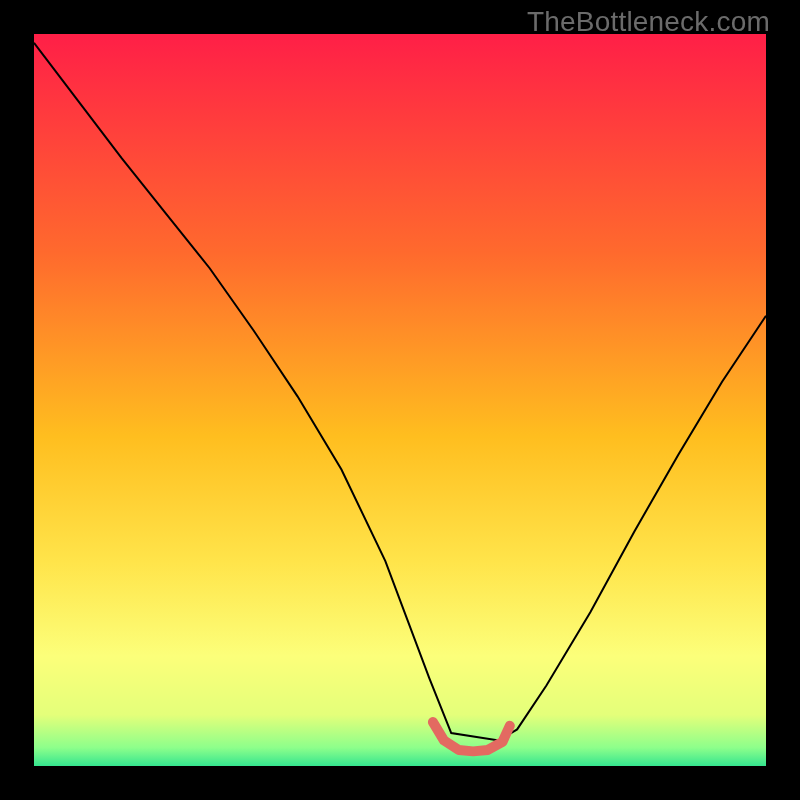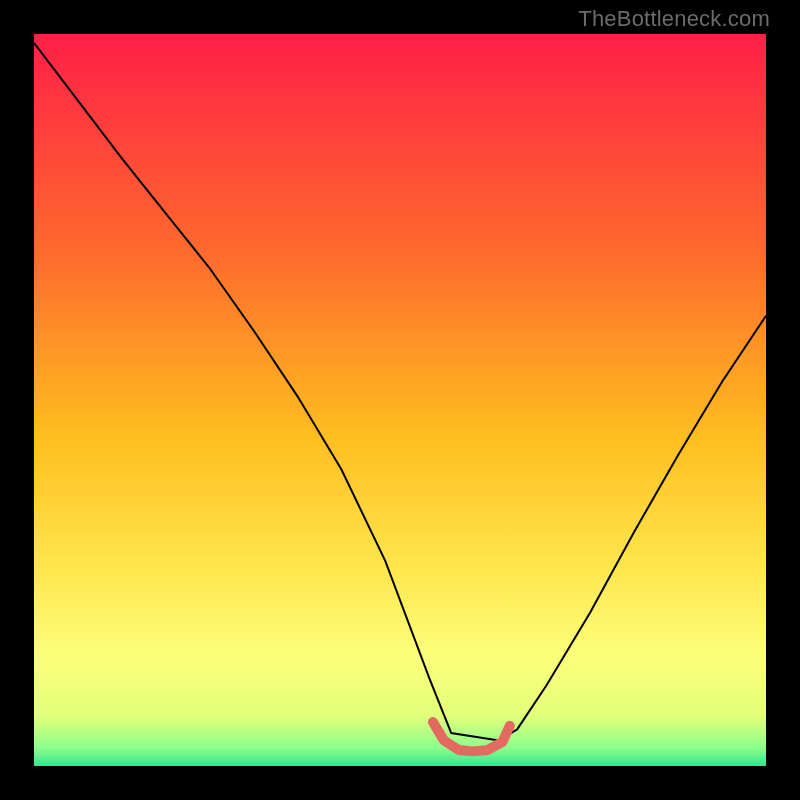--- a/index.html
+++ b/index.html
@@ -21,21 +21,21 @@
     left: 34px;
     top: 34px;
     width: 732px;
     height: 732px;
   }
   .watermark {
     position: absolute;
     top: 6px;
     right: 30px;
     color: #6b6b6b;
-    font-size: 22px;
+    font-size: 28px;
     font-weight: 500;
     letter-spacing: 0.2px;
   }
   svg { display: block; }
 </style>
 </head>
 <body>
 
 <div class="frame">
 

